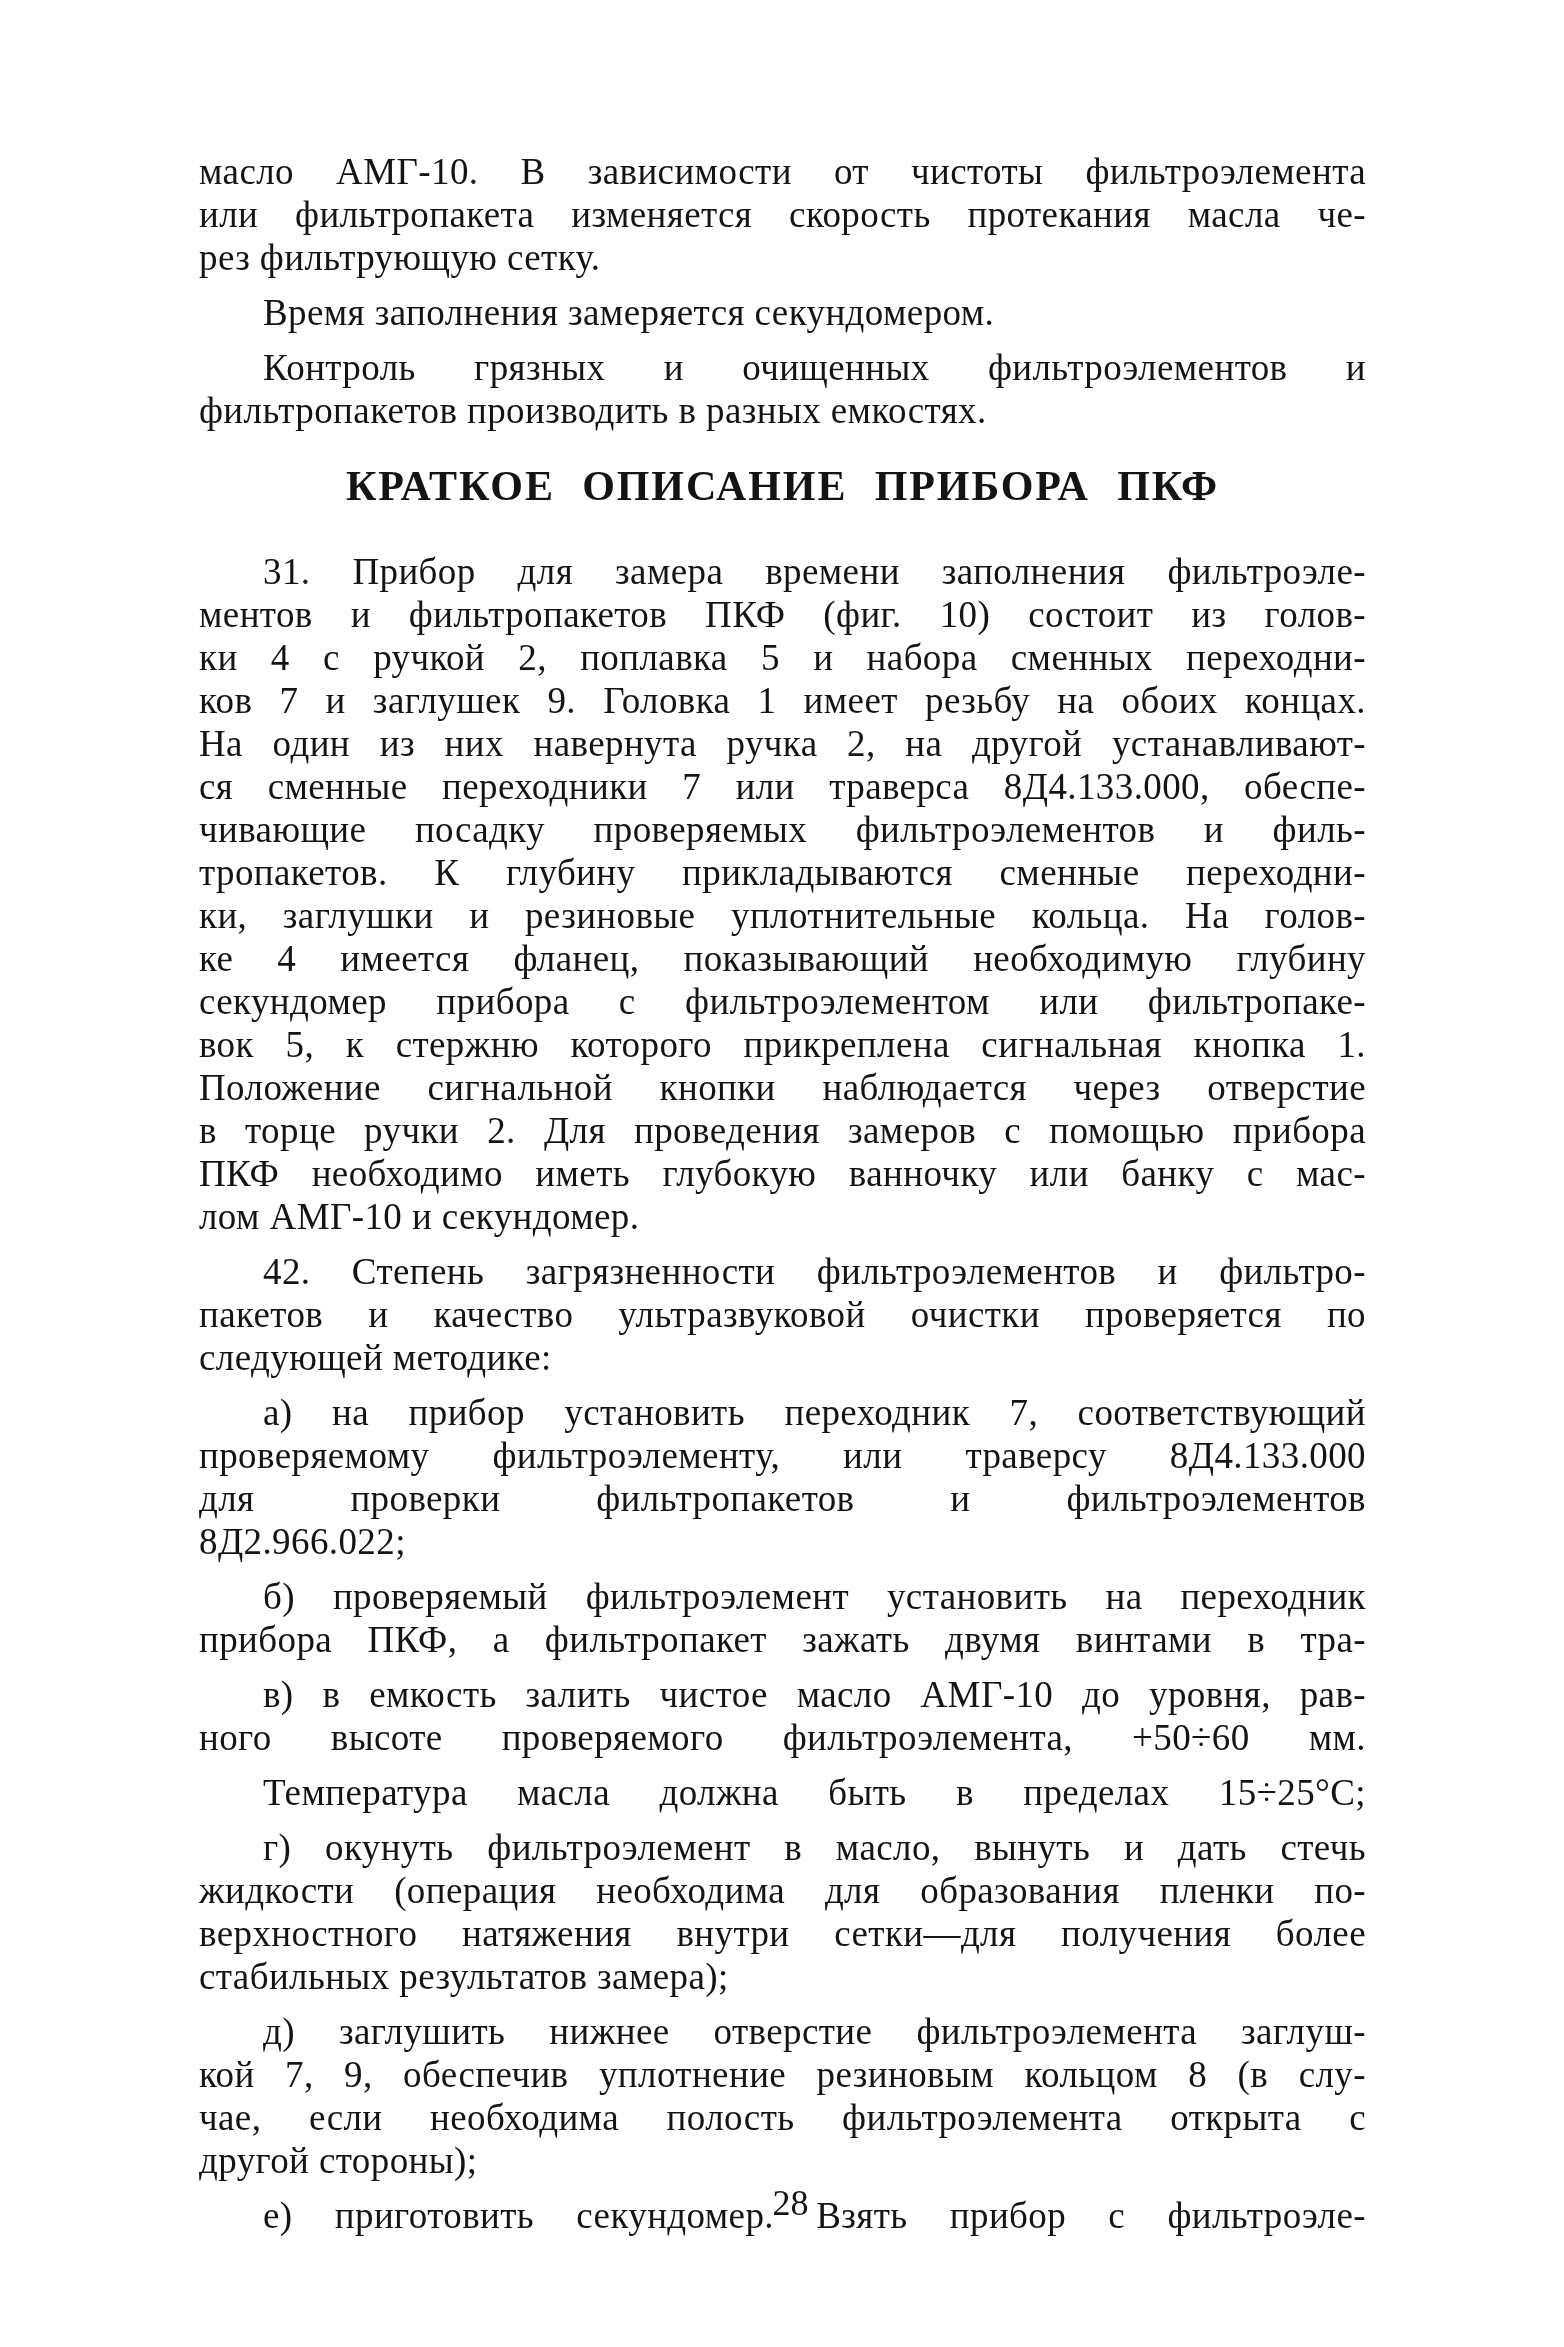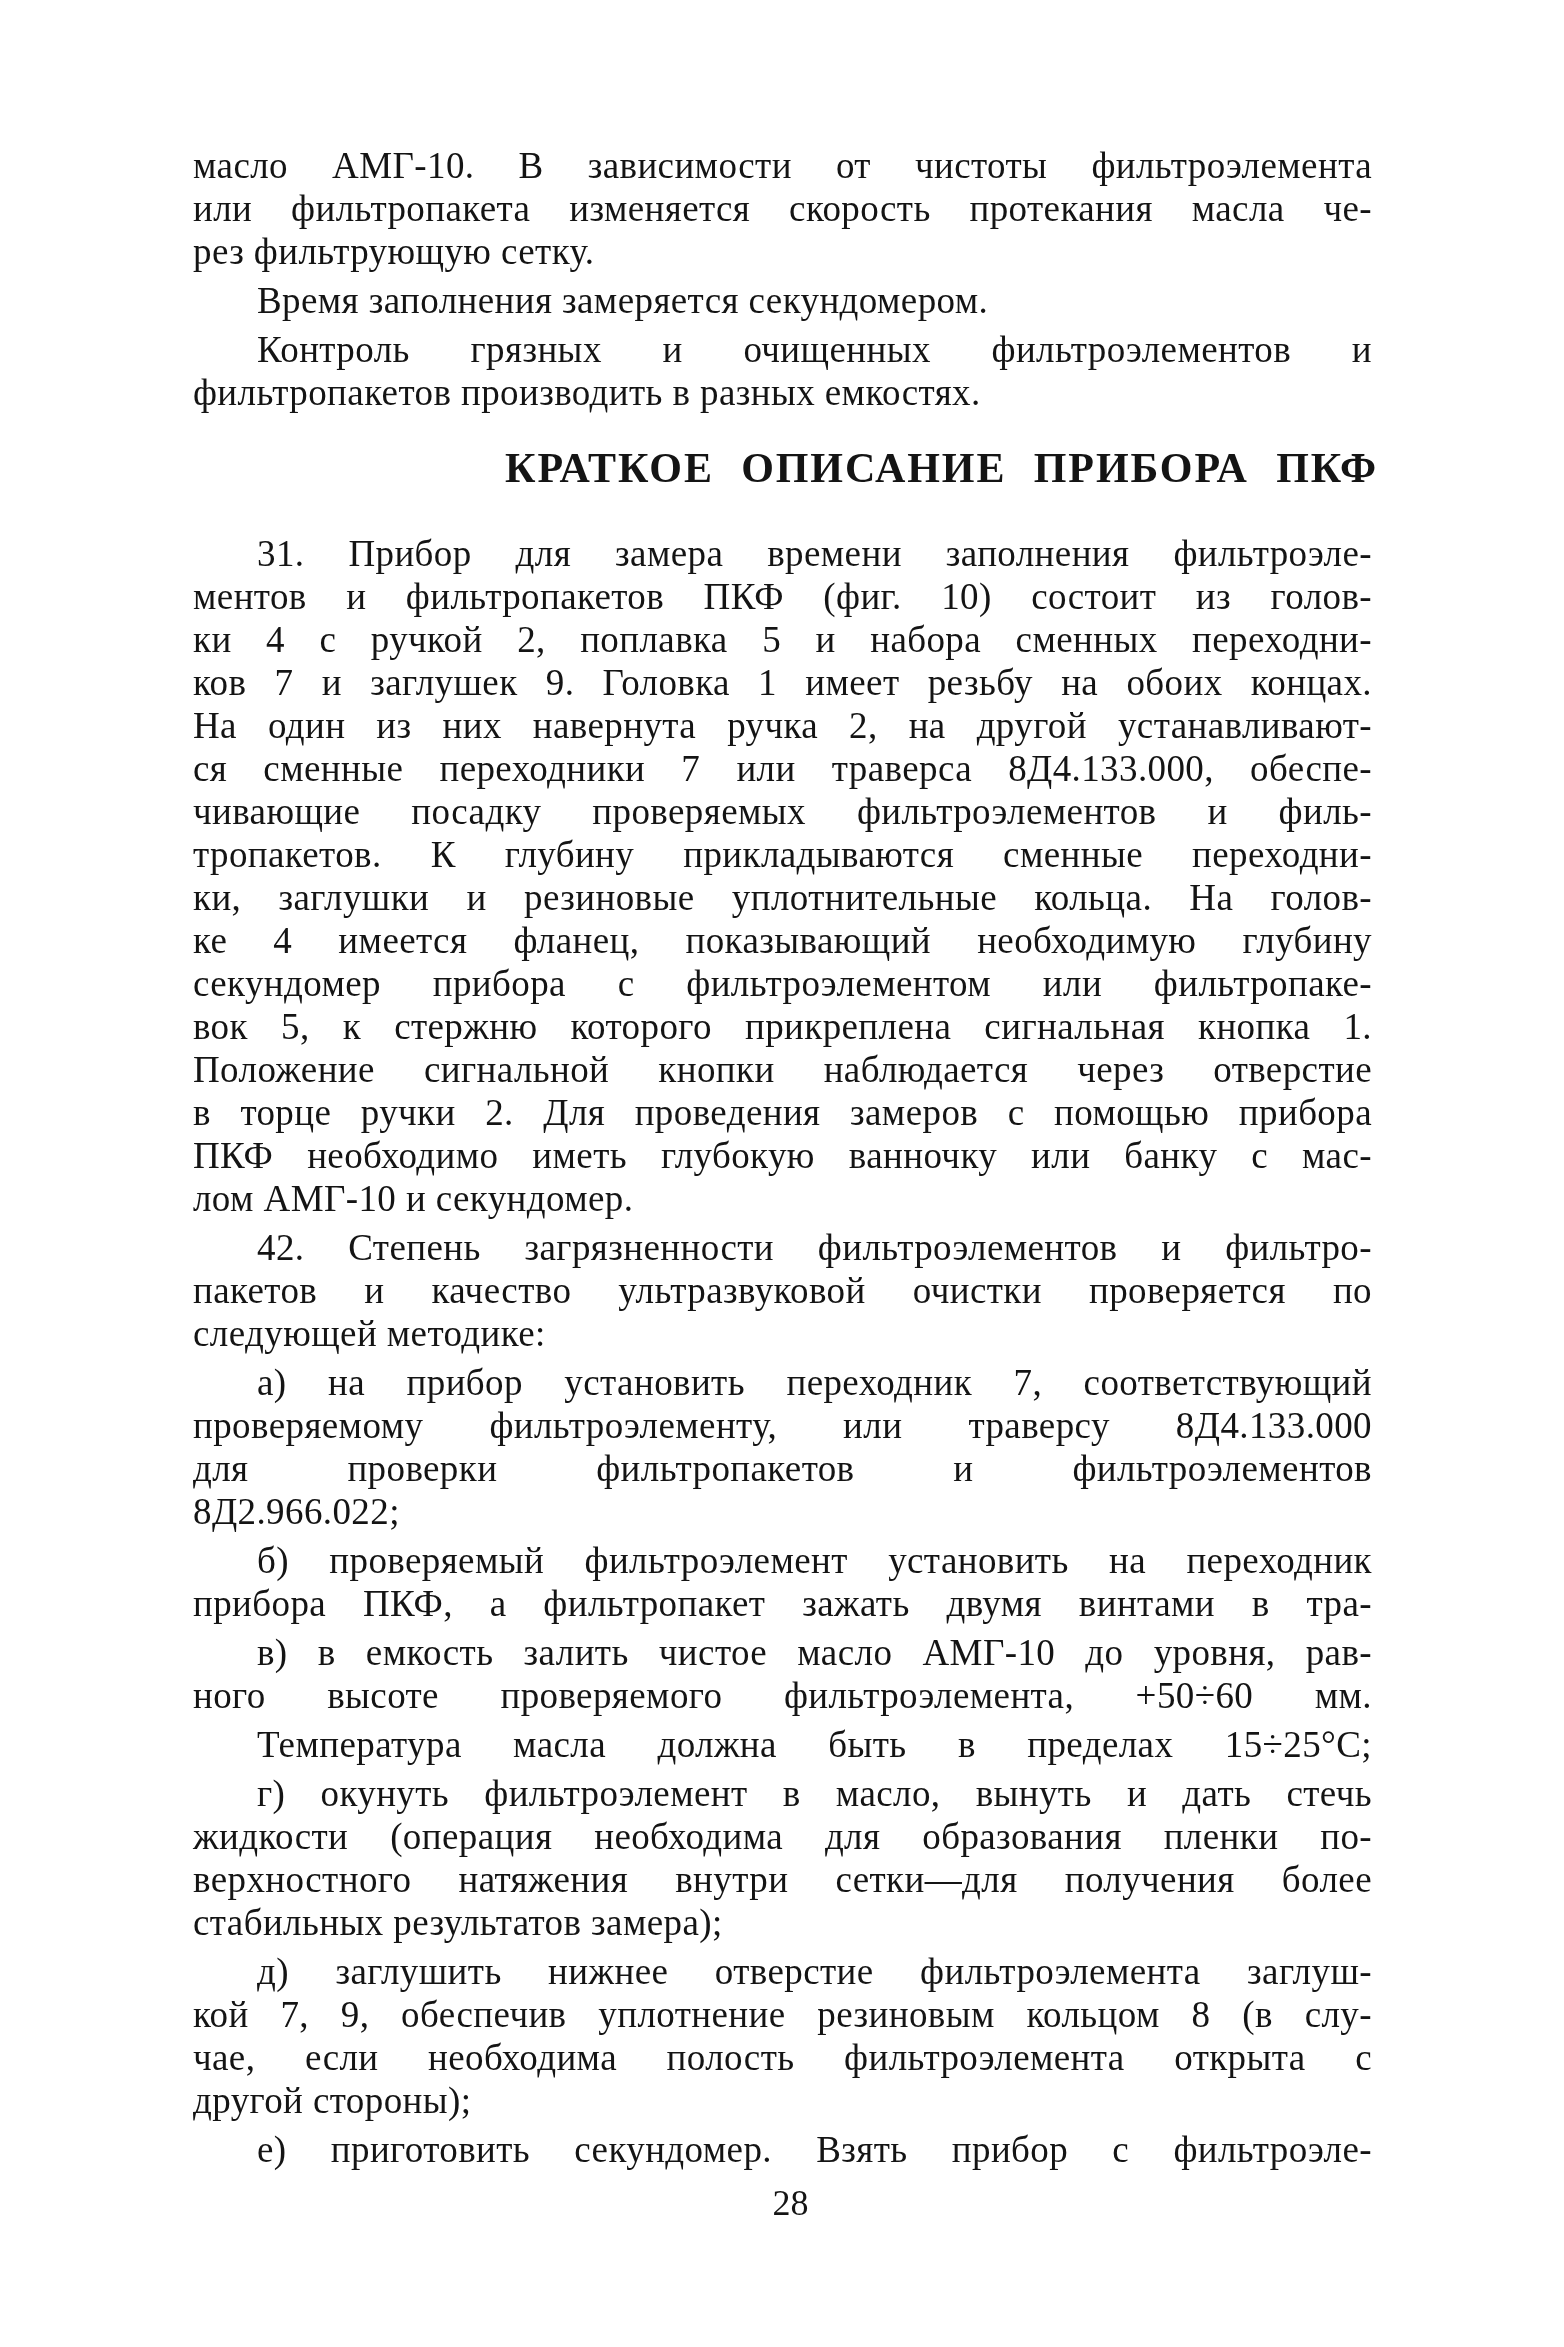--- a/index.html
+++ b/index.html
@@ -17,42 +17,42 @@
     font-family: "Liberation Serif", "DejaVu Serif", serif;
     overflow: hidden;
   }
   .text-block {
     position: absolute;
     left: 187px;
     top: 138px;
     width: 1191px;
   }
   .para {
-    margin: 6px;
+    margin: 12px;
     padding: 0;
   }
   .line {
     font-size: 37px;
     line-height: 43px;
     letter-spacing: 0.4px;
     text-align: justify;
     text-align-last: justify;
     white-space: normal;
   }
   .line.last {
     text-align-last: left;
   }
   .line.ind {
     text-indent: 64px;
   }
   .heading {
     font-weight: bold;
     font-size: 42px;
     line-height: 44px;
-    text-align: right;
+    text-align: center;
     letter-spacing: 1.9px;
     word-spacing: 15px;
     margin: 32px 0 42px 0;
   }
   .page-num {
     position: absolute;
     top: 2184px;
     left: 195px;
     width: 1191px;
     text-align: center;

